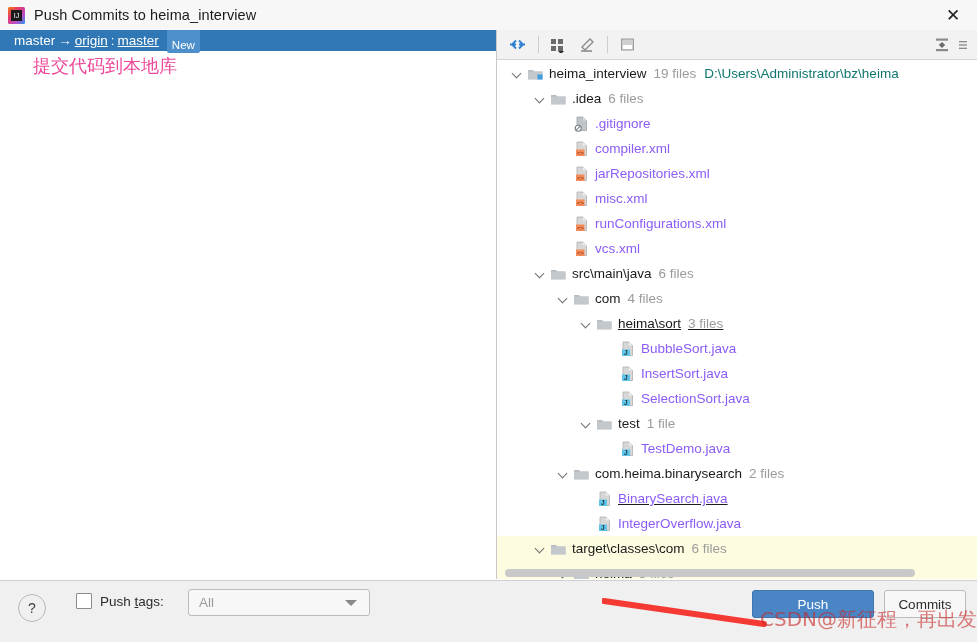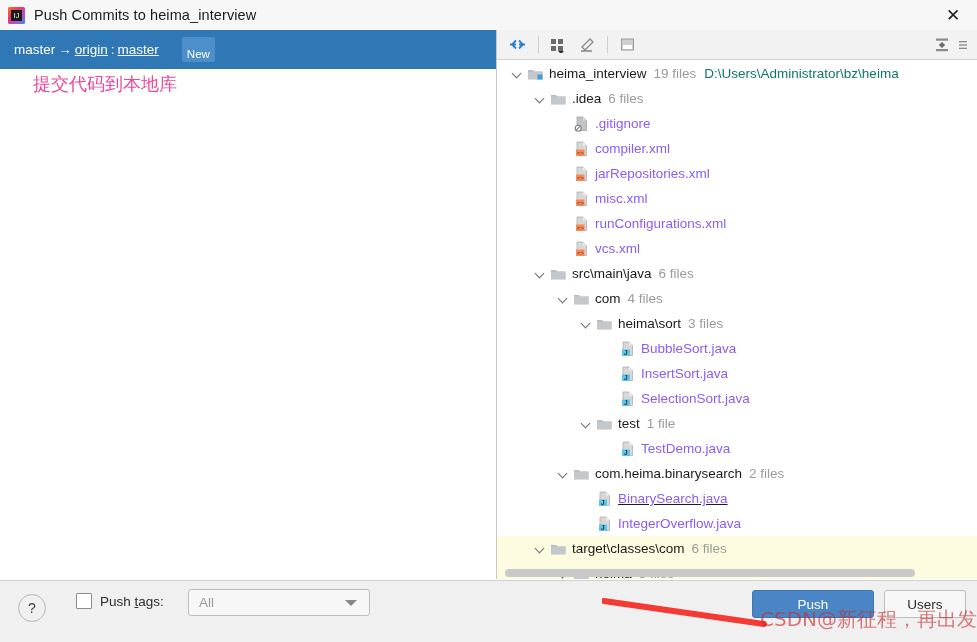--- a/index.html
+++ b/index.html
@@ -69,35 +69,35 @@
   }
   .right-pane {
     width: 480px;
     background: #ffffff;
     position: relative;
     overflow: hidden;
   }
 
   
   .branch-row {
-    height: 39px;
+    height: 21px;
     background: #2f77b5;
     color: #ffffff;
     display: flex;
     align-items: center;
     padding-left: 14px;
     box-sizing: border-box;
     font-size: 13.5px;
     white-space: nowrap;
   }
   .branch-row .seg { color:#fff; }
   .branch-row .ul { text-decoration: underline; }
   .branch-row .arrow { padding: 0 3px; }
   .badge-new {
-    margin-left: 23px;
+    margin-left: 8px;
     background: #4d8fca;
     color: #ffffff;
     font-size: 11.5px;
     padding: 11px 5px 2px 5px;
     border-radius: 2px;
     line-height: 1.1;
   }
   .commit-msg {
     padding: 3px 0 0 33px;
     font-size: 18px;
@@ -445,21 +445,21 @@
         </div>
         <div class="trow" style="padding-left: 60px;">
           <span class="chev"></span>
           <span class="ficon"><svg width="17" height="16" viewBox="0 0 17 16">
               <path d="M1 4 h5 l1.4 1.6 h8.1 v8 h-14.5 z" fill="#b7bcc0"></path>
               <path d="M1 5.6 h14.5 v7.4 h-14.5 z" fill="#c3c8cc"></path>
             </svg></span>
           <span class="nodename">com</span>
           <span class="nodecount">4 files</span>
         </div>
-        <div class="trow" style="padding-left: 83px;">
+        <div class="trow" style="padding-left: 83px; text-decoration: underline;">
           <span class="chev"></span>
           <span class="ficon"><svg width="17" height="16" viewBox="0 0 17 16">
               <path d="M1 4 h5 l1.4 1.6 h8.1 v8 h-14.5 z" fill="#b7bcc0"></path>
               <path d="M1 5.6 h14.5 v7.4 h-14.5 z" fill="#c3c8cc"></path>
             </svg></span>
           <span class="nodename">heima\sort</span>
           <span class="nodecount">3 files</span>
         </div>
         <div class="trow" style="padding-left: 106px;">
           <span class="chev blank"></span>
@@ -569,19 +569,19 @@
     <span class="cbox"></span>
     <span class="pt-label"><span>Push </span><u>t</u><span>ags:</span></span>
   </div>
 
   <div class="combo">
     <span class="val">All</span>
     <span class="caret"></span>
   </div>
 
   <div class="btn btn-push">Push</div>
-  <div class="btn btn-cancel">Users</div>
+  <div class="btn btn-cancel">Commits</div>
 </div>
 
 <svg class="arrow-anno" viewBox="0 0 170 30">
   <path d="M2 4 L162 27" stroke="#f43a33" stroke-width="6" stroke-linecap="round" fill="none"></path>
 </svg>
 <div class="watermark">CSDN@新征程，再出发</div>
 
 </body></html>

